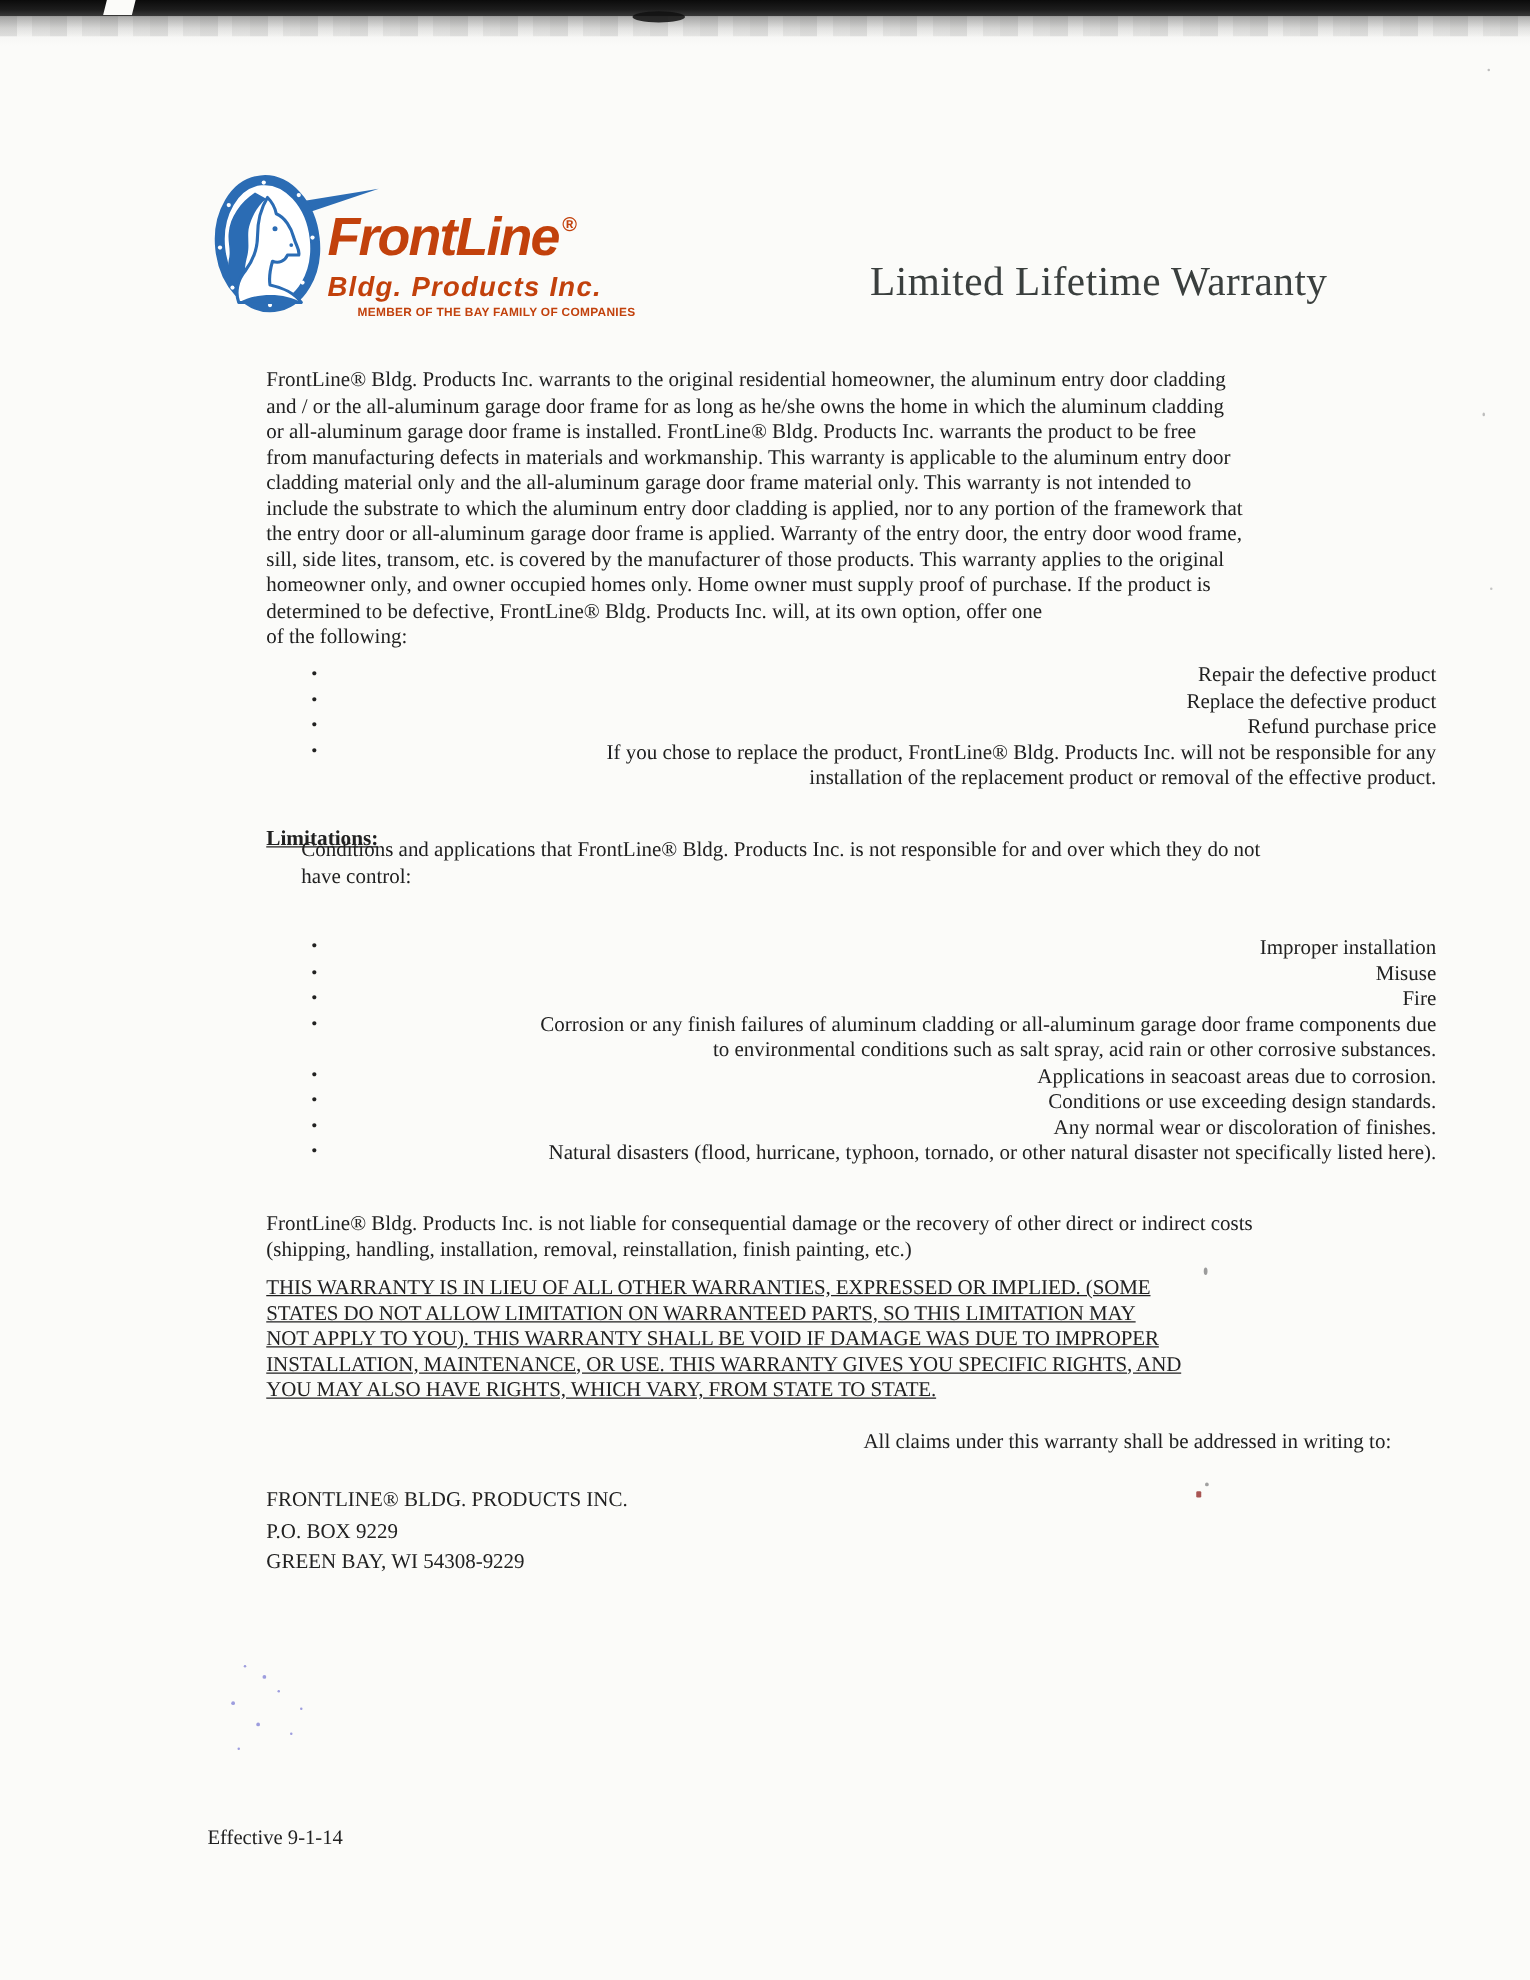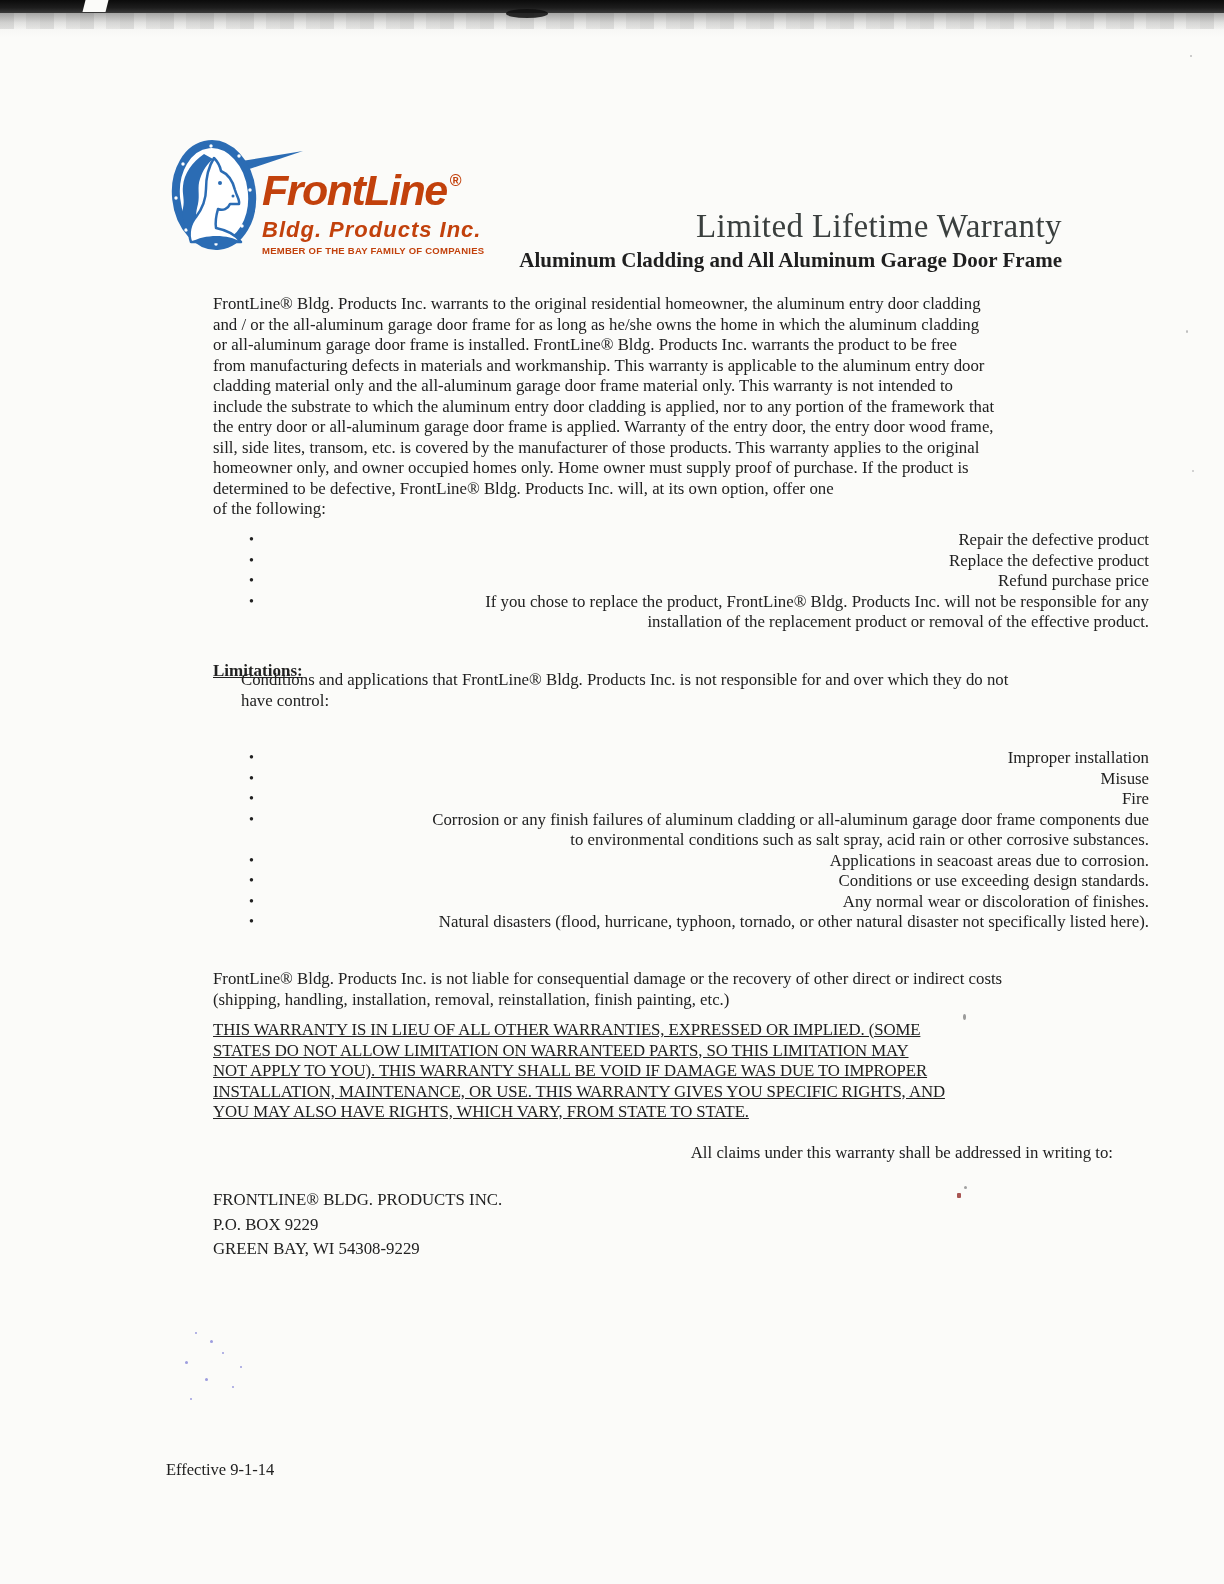--- a/index.html
+++ b/index.html
@@ -33,21 +33,21 @@
     background:rgba(15,15,15,.85);
   }
   .speck{position:absolute;border-radius:50%;}
   
   .logo{position:absolute;left:170px;top:138px;width:340px;height:115px;}
   .emblem{position:absolute;left:0;top:0;width:150px;height:112px;}
   .logo-text{position:absolute;left:92px;top:30px;color:#c2410c;font-family:"Liberation Sans",sans-serif;white-space:nowrap;}
   .brand{font-style:italic;font-weight:bold;font-size:43px;line-height:44px;letter-spacing:-1.5px;}
   .brand-reg{font-size:16px;font-weight:bold;font-style:normal;position:relative;top:-19px;left:3px;letter-spacing:0;}
   .brand-line2{font-style:italic;font-weight:bold;font-size:22px;line-height:24px;letter-spacing:1px;margin-top:-4px;}
-  .brand-line3{font-weight:bold;font-size:9.5px;line-height:12px;letter-spacing:.25px;margin-top:3px;}
+  .brand-line3{font-weight:bold;font-size:9.5px;line-height:12px;letter-spacing:.25px;margin-top:3px;margin-left:24px;}
   
   .heading{position:absolute;top:208px;right:162px;text-align:right;}
   .title{font-weight:normal;font-size:33px;line-height:37px;color:#3a3f3e;letter-spacing:.4px;}
   .subtitle{font-weight:bold;font-size:21px;line-height:26px;color:#1f1f1f;margin-top:2px;}
   
   .blk{position:absolute;left:213px;width:900px;font-size:16.8px;line-height:20.5px;}
   .pre{white-space:pre-line;}
   #intro{top:294px;}
   #options{top:530px;}
   #limit-h{top:661px;font-size:17px;font-weight:bold;text-decoration:underline;}
@@ -101,21 +101,20 @@
     </svg>
     <div class="logo-text">
       <div class="brand"><span>FrontLine</span><span class="brand-reg">®</span></div>
       <div class="brand-line2">Bldg. Products Inc.</div>
       <div class="brand-line3">MEMBER OF THE BAY FAMILY OF COMPANIES</div>
     </div>
   </div>
 
   <div class="heading">
     <div class="title">Limited Lifetime Warranty</div>
-    <div class="subtitle">Aluminum Cladding and All Aluminum Garage Door Frame</div>
   </div>
 
   <div class="blk pre" id="intro">FrontLine® Bldg. Products Inc. warrants to the original residential homeowner, the aluminum entry door cladding
 and / or the all-aluminum garage door frame for as long as he/she owns the home in which the aluminum cladding
 or all-aluminum garage door frame is installed. FrontLine® Bldg. Products Inc. warrants the product to be free
 from manufacturing defects in materials and workmanship. This warranty is applicable to the aluminum entry door
 cladding material only and the all-aluminum garage door frame material only. This warranty is not intended to
 include the substrate to which the aluminum entry door cladding is applied, nor to any portion of the framework that
 the entry door or all-aluminum garage door frame is applied. Warranty of the entry door, the entry door wood frame,
 sill, side lites, transom, etc. is covered by the manufacturer of those products. This warranty applies to the original

